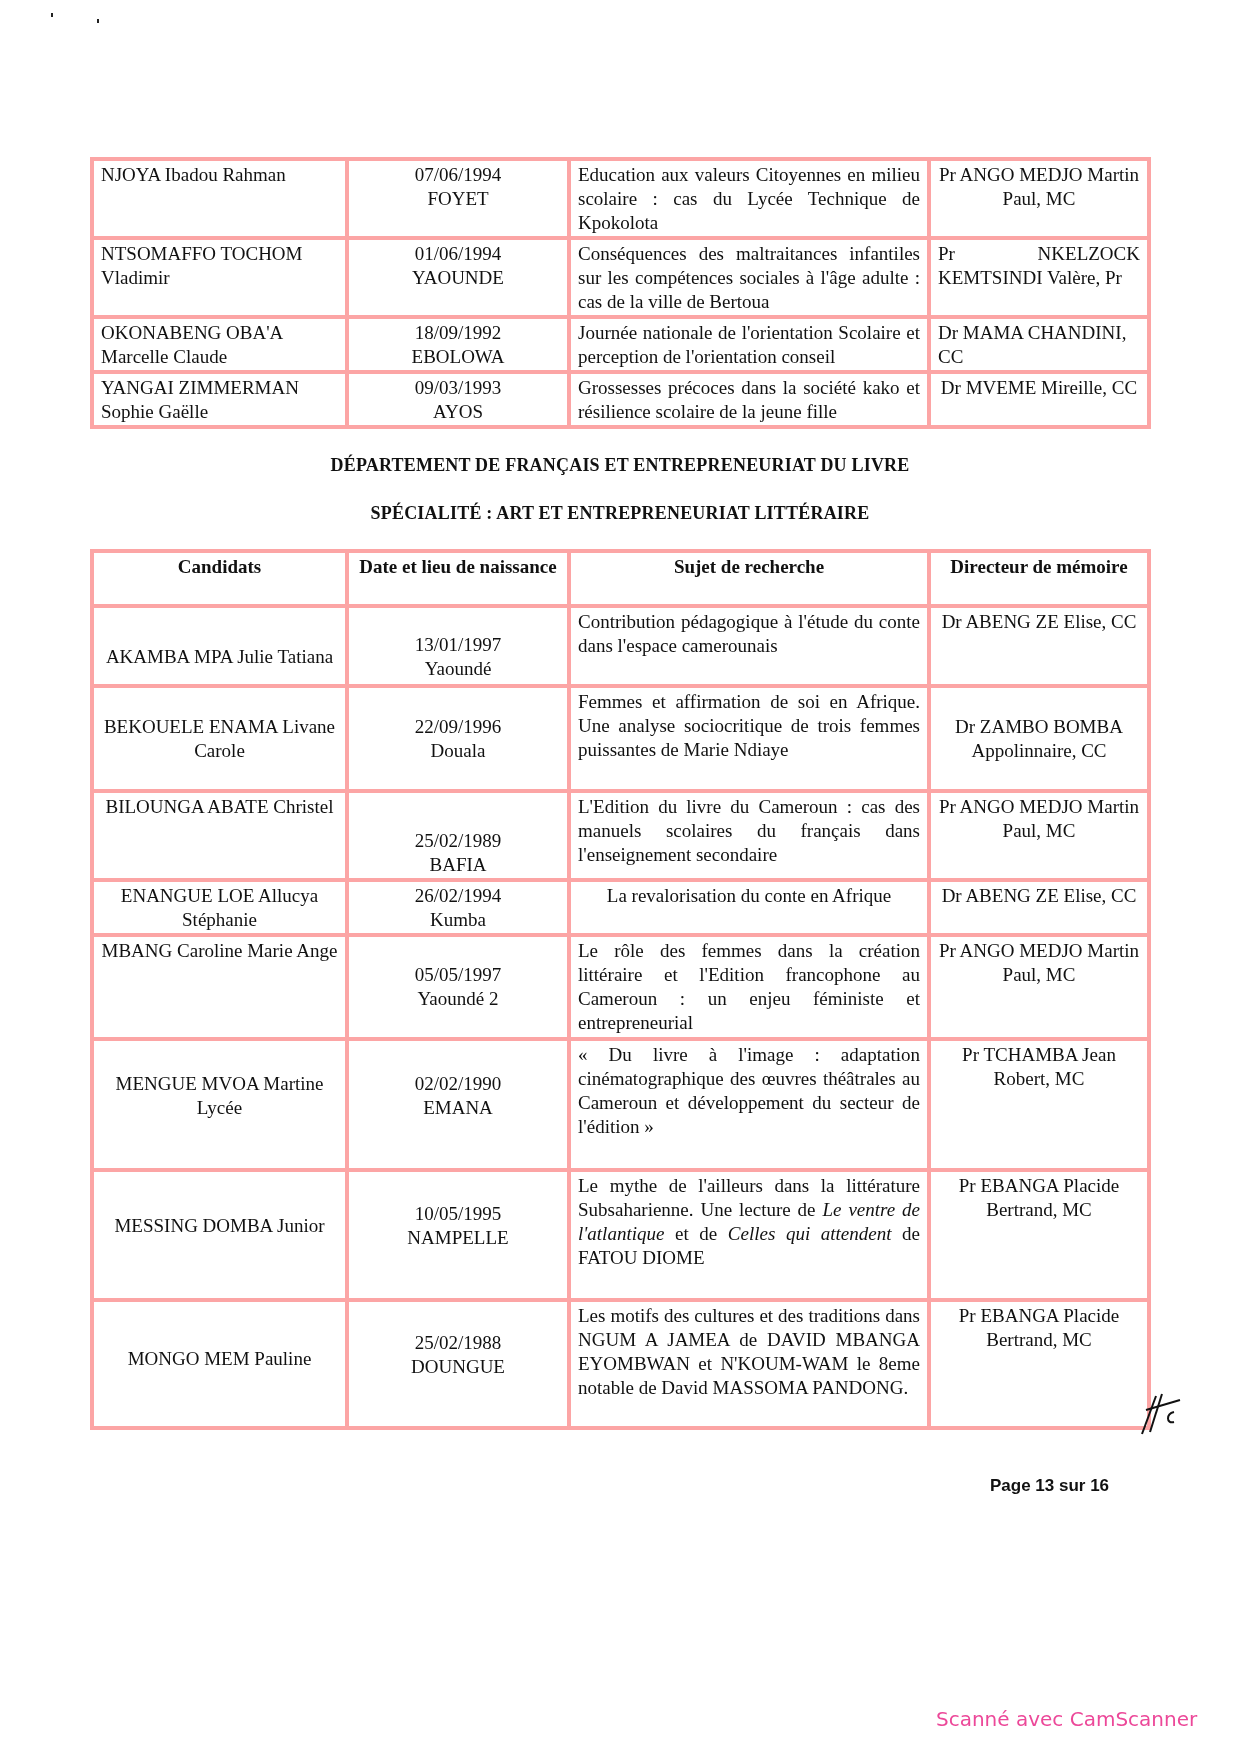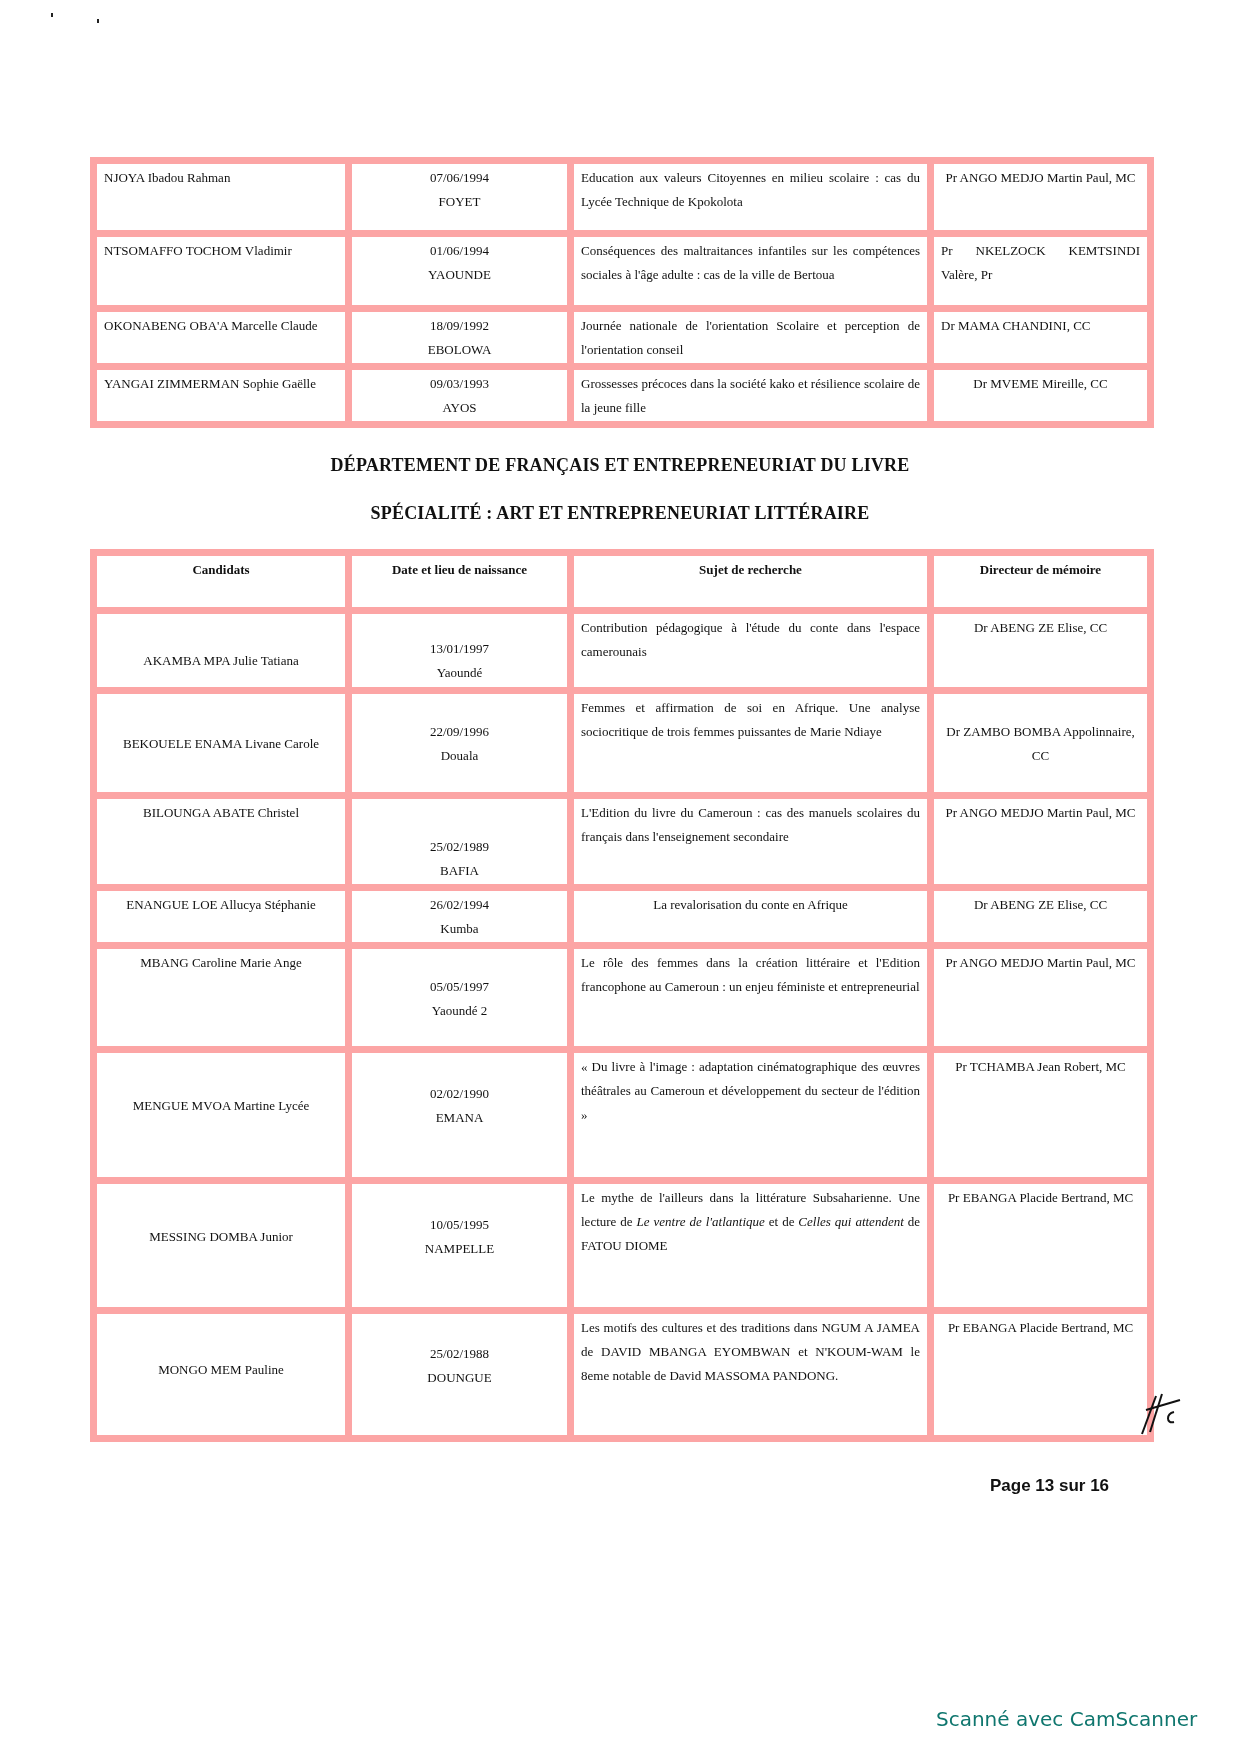--- a/index.html
+++ b/index.html
@@ -2,41 +2,41 @@
 <html><head>
 <meta charset="utf-8">
 <style>
   html, body { margin: 0; padding: 0; background: #ffffff; }
   body { width: 1240px; height: 1755px; position: relative; overflow: hidden;
          font-family: "Liberation Serif", "DejaVu Serif", serif; color: #111; }
   .page { position: absolute; left: 0; top: 0; width: 1240px; height: 1755px; background: #fff; }
   .speck { position: absolute; width: 2px; height: 4px; background: #222; }
 
   table.grid { position: absolute; border-collapse: collapse; table-layout: fixed; }
-  table.grid td, table.grid th { border: 7px solid #fca5a5; vertical-align: top; padding: 2px 7px 1px 7px;
-        font-size: 13px; line-height: 24px; font-weight: normal; }
+  table.grid td, table.grid th { border: 4px solid #fca5a5; vertical-align: top; padding: 2px 7px 1px 7px;
+        font-size: 19px; line-height: 24px; font-weight: normal; }
   .c { text-align: center; }
   .l { text-align: left; }
   .j { text-align: justify; text-align-last: left; margin-left: 35px; }
   .mid { vertical-align: middle !important; }
   th { font-weight: bold !important; text-align: center; }
 
   #t1 { left: 90px; top: 157px; width: 1057px; }
   #t2 { left: 90px; top: 549px; width: 1057px; }
   #t2 th { height: 48px; }
 
   .heading { position: absolute; left: 0; width: 1240px; text-align: center; font-weight: bold;
              font-size: 18px; letter-spacing: 0.2px; }
   #h1 { top: 455px; }
   #h2 { top: 503px; }
 
   .pageno { position: absolute; left: 990px; top: 1476px; font-family: "Liberation Sans", sans-serif;
             font-weight: bold; font-size: 17px; }
   .scanner { position: absolute; left: 936px; top: 1707px; font-family: "DejaVu Sans", sans-serif;
-             font-size: 20px; color: #0f766e; }
+             font-size: 20px; color: #ec4899; }
   .sig { position: absolute; left: 1140px; top: 1388px; width: 45px; height: 48px; }
   em { font-style: italic; }
 </style>
 </head>
 <body>
 
 <div class="page">
   <div class="speck" style="left:51px;top:13px;"></div>
   <div class="speck" style="left:97px;top:19px;"></div>
 

